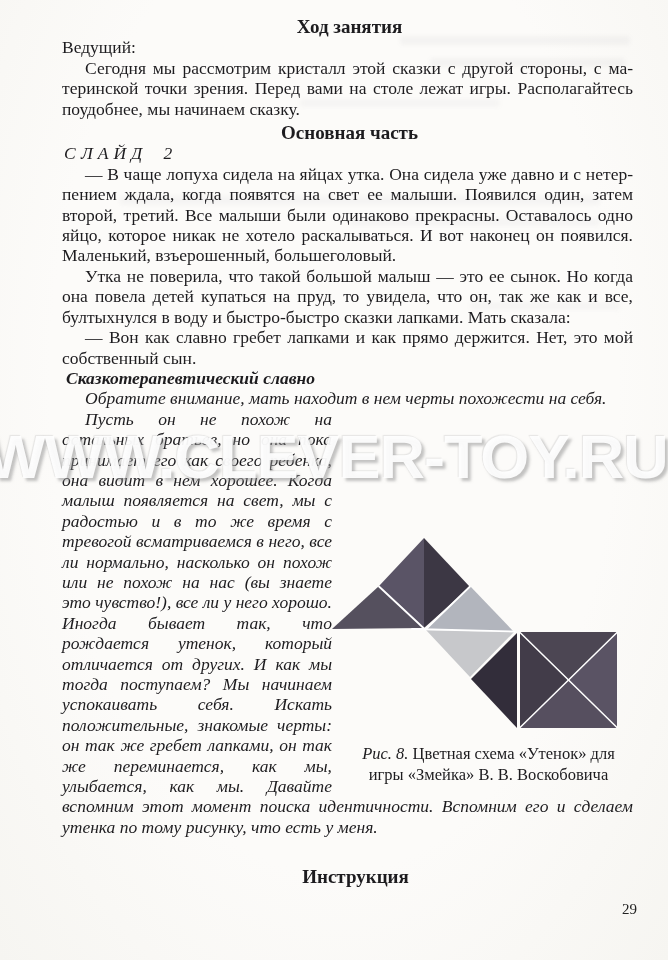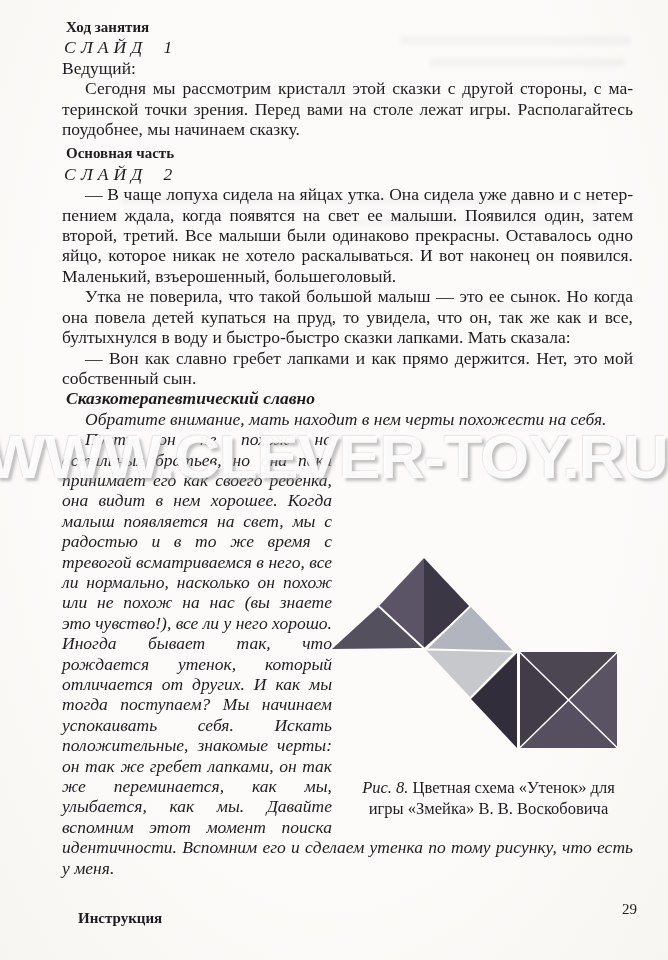--- a/index.html
+++ b/index.html
@@ -12,34 +12,34 @@
     overflow:hidden;
   }
   .content{
     position:absolute;left:62px;top:17px;width:571px;
     font-size:17.5px;line-height:20.4px;
     text-align:justify;
     hyphens:manual;
   }
   .content p{margin:0;}
   .para{text-indent:23px;}
-  h3{margin:0;font-size:15px;line-height:20.4px;font-weight:700;padding-left:4px;text-align:left;}
+  h3{margin:0;font-size:19px;line-height:20.4px;font-weight:700;padding-left:4px;text-align:center;}
   .slide{font-style:italic;letter-spacing:5px;word-spacing:7px;padding-left:2px;text-align:left;}
   .sect{margin-top:4px;}
   .italic-block{font-style:italic;}
   .italic-head{font-weight:700;font-style:italic;padding-left:4px;}
   .instr-head{padding-left:16px;}
   .sect-instruction{margin-top:30px;}
   
   .figure-float{
     float:right;width:301px;margin-top:123px;margin-left:0;
     font-style:normal;text-align:center;
   }
   .fig-caption{
-    margin-top:20px;padding-left:12px;
+    margin-top:7px;padding-left:12px;
     font-size:16.5px;line-height:21px;text-align:center;text-indent:0;
   }
   .fig-caption .cap-label{font-style:italic;}
   .pageno{
     position:absolute;left:622px;top:901px;
     font-size:15px;font-family:"Liberation Serif",serif;color:#222;
   }
   .watermark{
     position:absolute;left:-14px;top:420px;width:700px;
     font-family:"Liberation Sans","DejaVu Sans",sans-serif;
@@ -62,21 +62,20 @@
   <div class="ghost" style="left:430px;top:58px;width:195px;height:9px;"></div>
   <div class="ghost" style="left:300px;top:99px;width:200px;height:8px;opacity:0.05;"></div>
   <div class="ghost" style="left:120px;top:196px;width:480px;height:9px;opacity:0.06;"></div>
   <div class="ghost" style="left:350px;top:218px;width:250px;height:8px;opacity:0.05;"></div>
   <div class="ghost" style="left:470px;top:302px;width:150px;height:8px;opacity:0.05;"></div>
 
   <div class="content">
 
     <section>
       <h3>Ход занятия</h3>
-      <p class="slide">СЛАЙД 1</p>
       <p>Ведущий:</p>
       <p class="para">Сегодня мы рассмотрим кристалл этой сказки с другой стороны, с ма­теринской точки зрения. Перед вами на столе лежат игры. Располагайтесь поудобнее, мы начинаем сказку.</p>
     </section>
 
     <section class="sect">
       <h3>Основная часть</h3>
       <p class="slide">СЛАЙД 2</p>
       <p class="para">— В чаще лопуха сидела на яйцах утка. Она сидела уже давно и с нетер­пением ждала, когда появятся на свет ее малыши. Появился один, затем второй, третий. Все малыши были одинаково прекрасны. Оставалось одно яйцо, которое никак не хотело раскалываться. И вот наконец он появился. Маленький, взъерошенный, большеголовый.</p>
       <p class="para">Утка не поверила, что такой большой малыш — это ее сынок. Но ко­гда она повела детей купаться на пруд, то увидела, что он, так же как и все, бултыхнулся в воду и быстро-быстро сказки лапками. Мать ска­зала:</p>
       <p class="para">— Вон как славно гребет лапками и как прямо держится. Нет, это мой собственный сын.</p>

